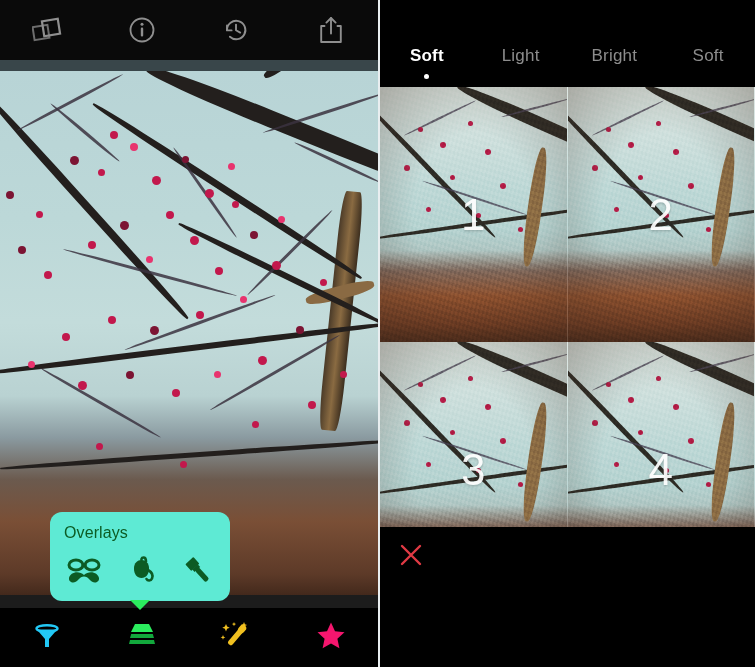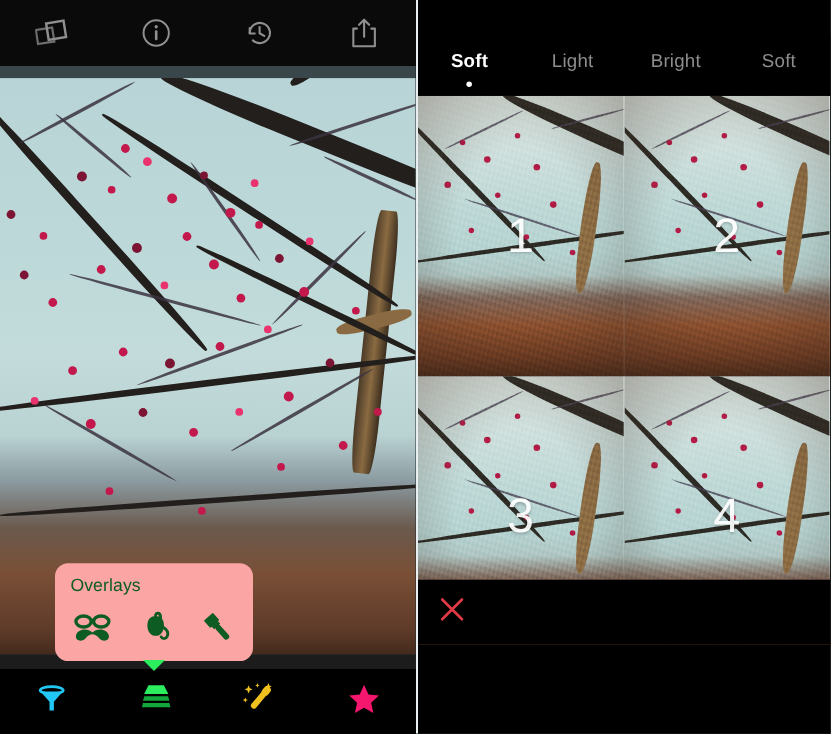--- a/index.html
+++ b/index.html
@@ -72,21 +72,21 @@
   .twig{ position:absolute; background:#3b3340; border-radius:50%; opacity:.85;}
   .berry{ position:absolute; border-radius:50%; background:#c2184c; }
   .berry.d{ background:#7c1433; }
   .berry.l{ background:#e8336e; }
 
   
   #overlays-popover{
     position:absolute;
     left:50px; top:512px;
     width:180px;
-    background:#fca5a5;
+    background:#5eead4;
     border-radius:12px;
     padding:12px 14px 14px 14px;
     z-index:30;
   }
   #overlays-popover .pop-title{
     color:#0c5c24;
     font-size:16px;
     font-weight:400;
     letter-spacing:.1px;
     margin-bottom:13px;

